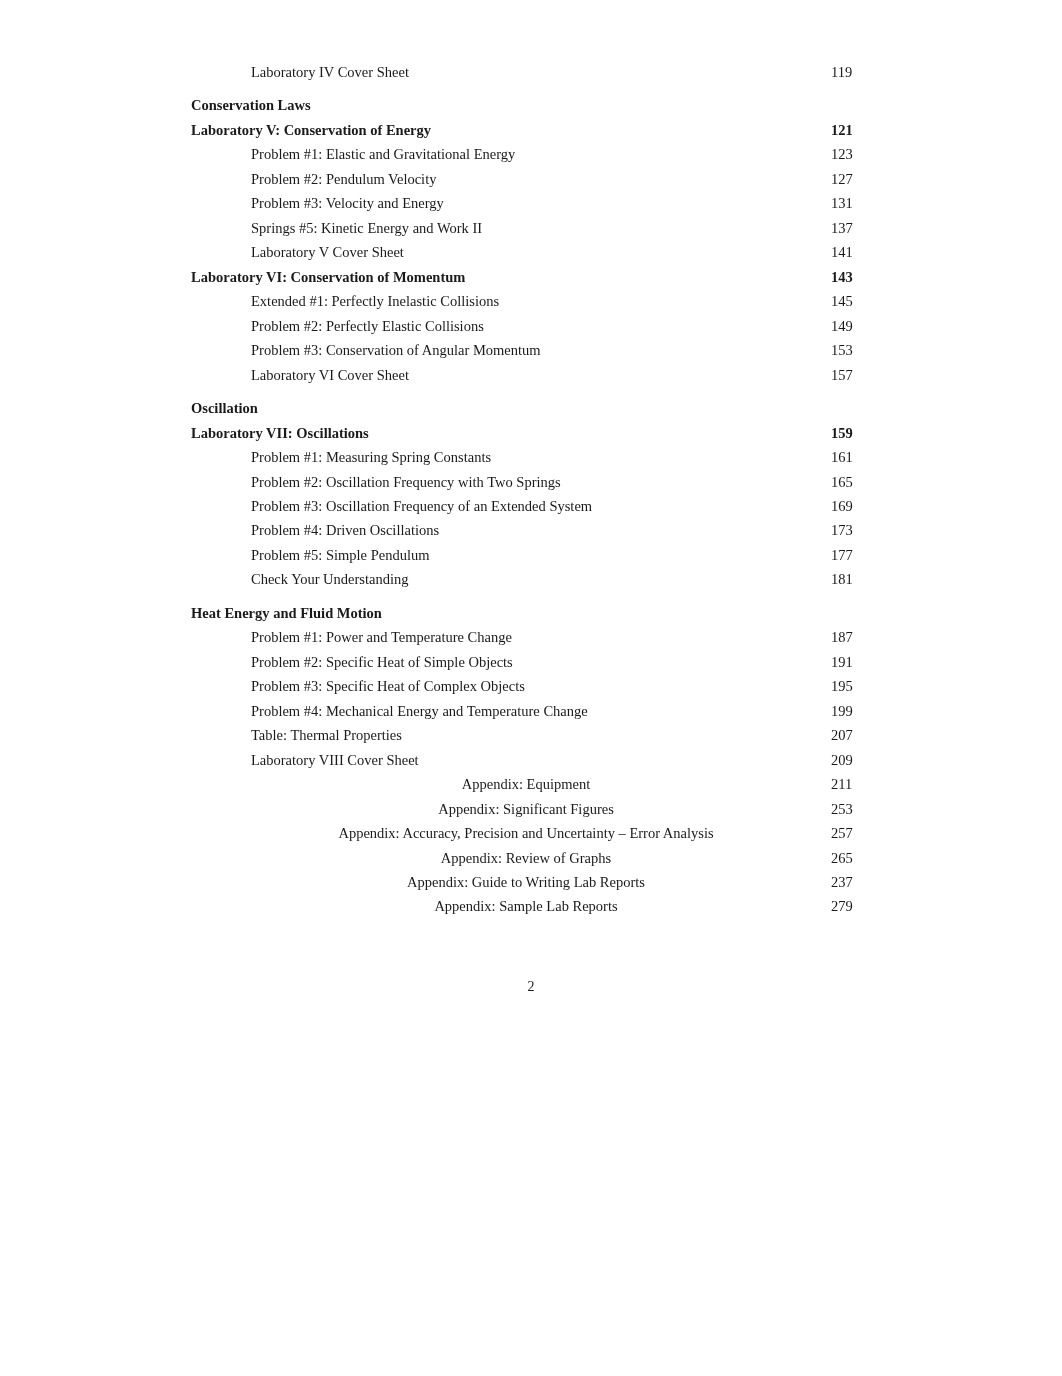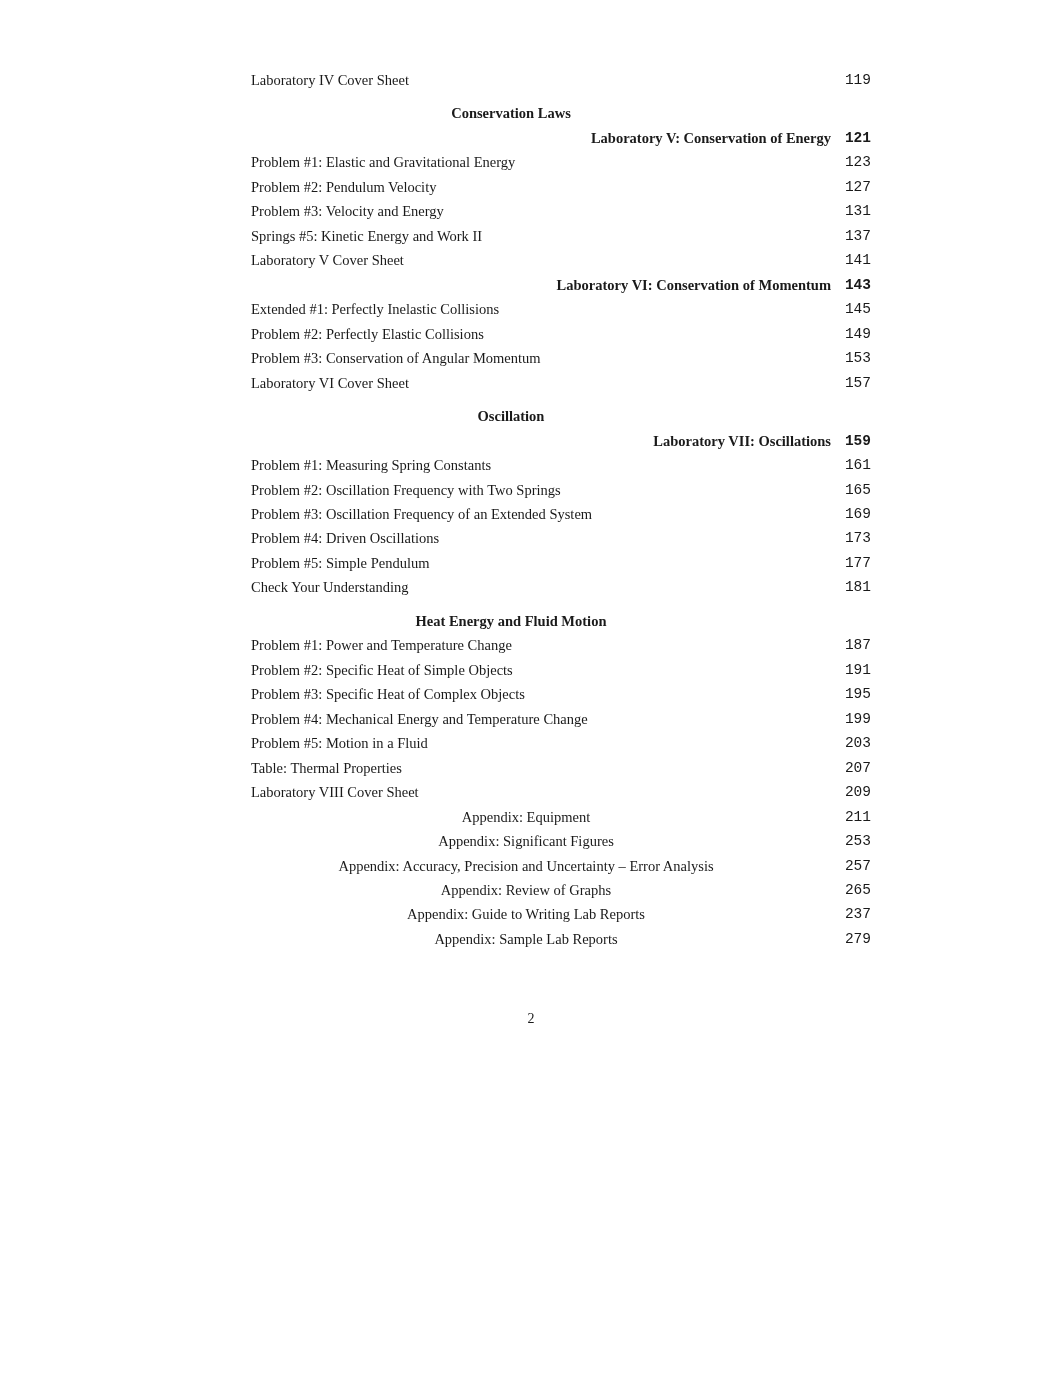--- a/index.html
+++ b/index.html
@@ -15,60 +15,55 @@
       width: 1062px;
       min-height: 1376px;
       display: flex;
       justify-content: center;
       align-items: flex-start;
     }
 
     .page {
       width: 680px;
       padding: 60px 0 80px 0;
-      margin-top: 8px;
     }
 
     .toc-table {
       width: 100%;
       border-collapse: collapse;
     }
 
     .toc-table td {
       padding: 1px 0;
       vertical-align: top;
       line-height: 1.55;
       font-size: 14.5px;
     }
 
     .toc-table td.page-num {
-      text-align: right;
       white-space: nowrap;
       width: 40px;
-      font-family: Liberation Mono, monospace;
     }
 
     
     .level-0 td.entry { padding-left: 0; }
     .level-1 td.entry { padding-left: 30px; text-align: center; }
     .level-2 td.entry { padding-left: 60px; }
 
     
     .section-header td {
       font-weight: bold;
       font-size: 14.5px;
       padding-top: 10px;
-      text-align: center;
     }
 
     
     .lab-title td {
       font-weight: bold;
       font-size: 14.5px;
-      text-align: right;
     }
 
     
     .normal-item td {
       font-weight: normal;
       font-size: 14.5px;
     }
 
     .page-number {
       text-align: center;
@@ -181,24 +176,20 @@
         </tr>
         <tr class="normal-item level-2">
           <td class="entry">Problem #3:  Specific Heat of Complex Objects</td>
           <td class="page-num">195</td>
         </tr>
         <tr class="normal-item level-2">
           <td class="entry">Problem #4:  Mechanical Energy and Temperature Change</td>
           <td class="page-num">199</td>
         </tr>
         <tr class="normal-item level-2">
-          <td class="entry">Problem #5:  Motion in a Fluid</td>
-          <td class="page-num">203</td>
-        </tr>
-        <tr class="normal-item level-2">
           <td class="entry">Table:  Thermal Properties</td>
           <td class="page-num">207</td>
         </tr>
         <tr class="normal-item level-2">
           <td class="entry">Laboratory VIII Cover Sheet</td>
           <td class="page-num">209</td>
         </tr>
         <tr class="normal-item level-1">
           <td class="entry">Appendix:  Equipment</td>
           <td class="page-num">211</td>

